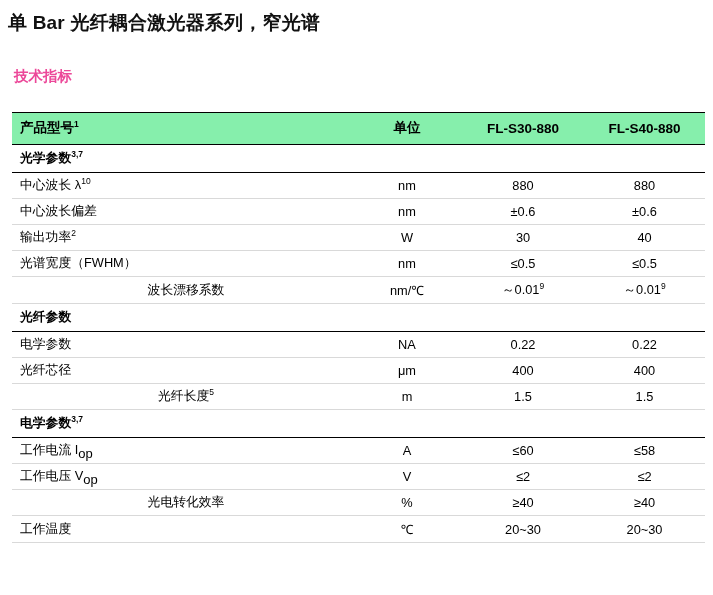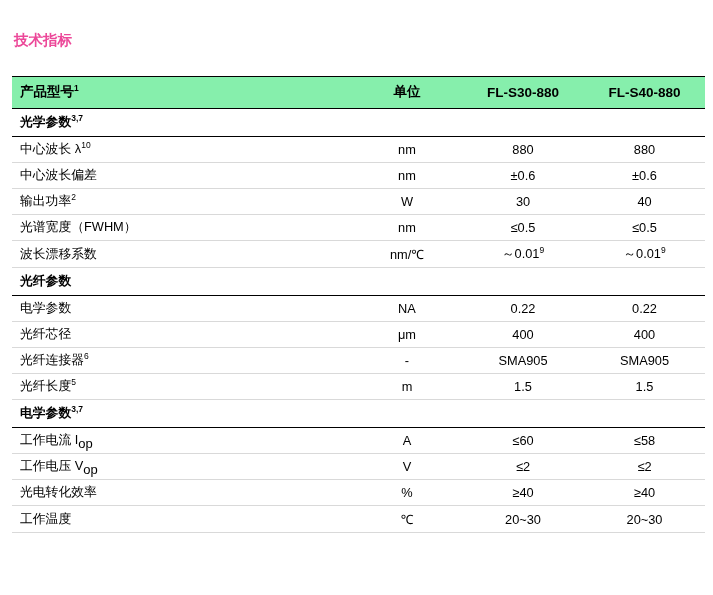--- a/index.html
+++ b/index.html
@@ -64,20 +64,21 @@
     padding: 5px 0 5px 0;
     border-bottom: 1.2px solid #000000;
   }
   tr.data-row td {
     padding: 4px 0 4px 0;
     font-size: 12.8px;
     border-bottom: 1px solid #d9d9d9;
   }
   tr.data-row.last-in-group td {
     border-bottom: 1px solid #d9d9d9;
+    text-align: center;
   }
   td.param {
     text-align: left;
     padding-left: 8px !important;
     white-space: nowrap;
   }
   td.unit, td.val {
     text-align: center;
     white-space: nowrap;
   }
@@ -90,20 +91,21 @@
     font-size: 13px;
     vertical-align: sub;
     line-height: 0;
   }
 </style>
 </head>
 <body>
 
 <div class="page">
 
+  <div class="doc-title">单 Bar 光纤耦合激光器系列，窄光谱</div>
 
   <div class="section-heading">技术指标</div>
 
   <table class="spec">
     <colgroup>
       <col class="c-param">
       <col class="c-unit">
       <col class="c-v1">
       <col class="c-v2">
     </colgroup>
@@ -172,26 +174,20 @@
         <td class="val">0.22</td>
       </tr>
 
       <tr class="data-row">
         <td class="param"><span>光纤芯径</span></td>
         <td class="unit">μm</td>
         <td class="val">400</td>
         <td class="val">400</td>
       </tr>
 
-      <tr class="data-row">
-        <td class="param"><span>光纤连接器</span><sup>6</sup></td>
-        <td class="unit">-</td>
-        <td class="val">SMA905</td>
-        <td class="val">SMA905</td>
-      </tr>
 
       <tr class="data-row last-in-group">
         <td class="param"><span>光纤长度</span><sup>5</sup></td>
         <td class="unit">m</td>
         <td class="val">1.5</td>
         <td class="val">1.5</td>
       </tr>
 
       <tr class="group-row">
         <td class="param"><span>电学参数</span><sup>3,7</sup></td>

